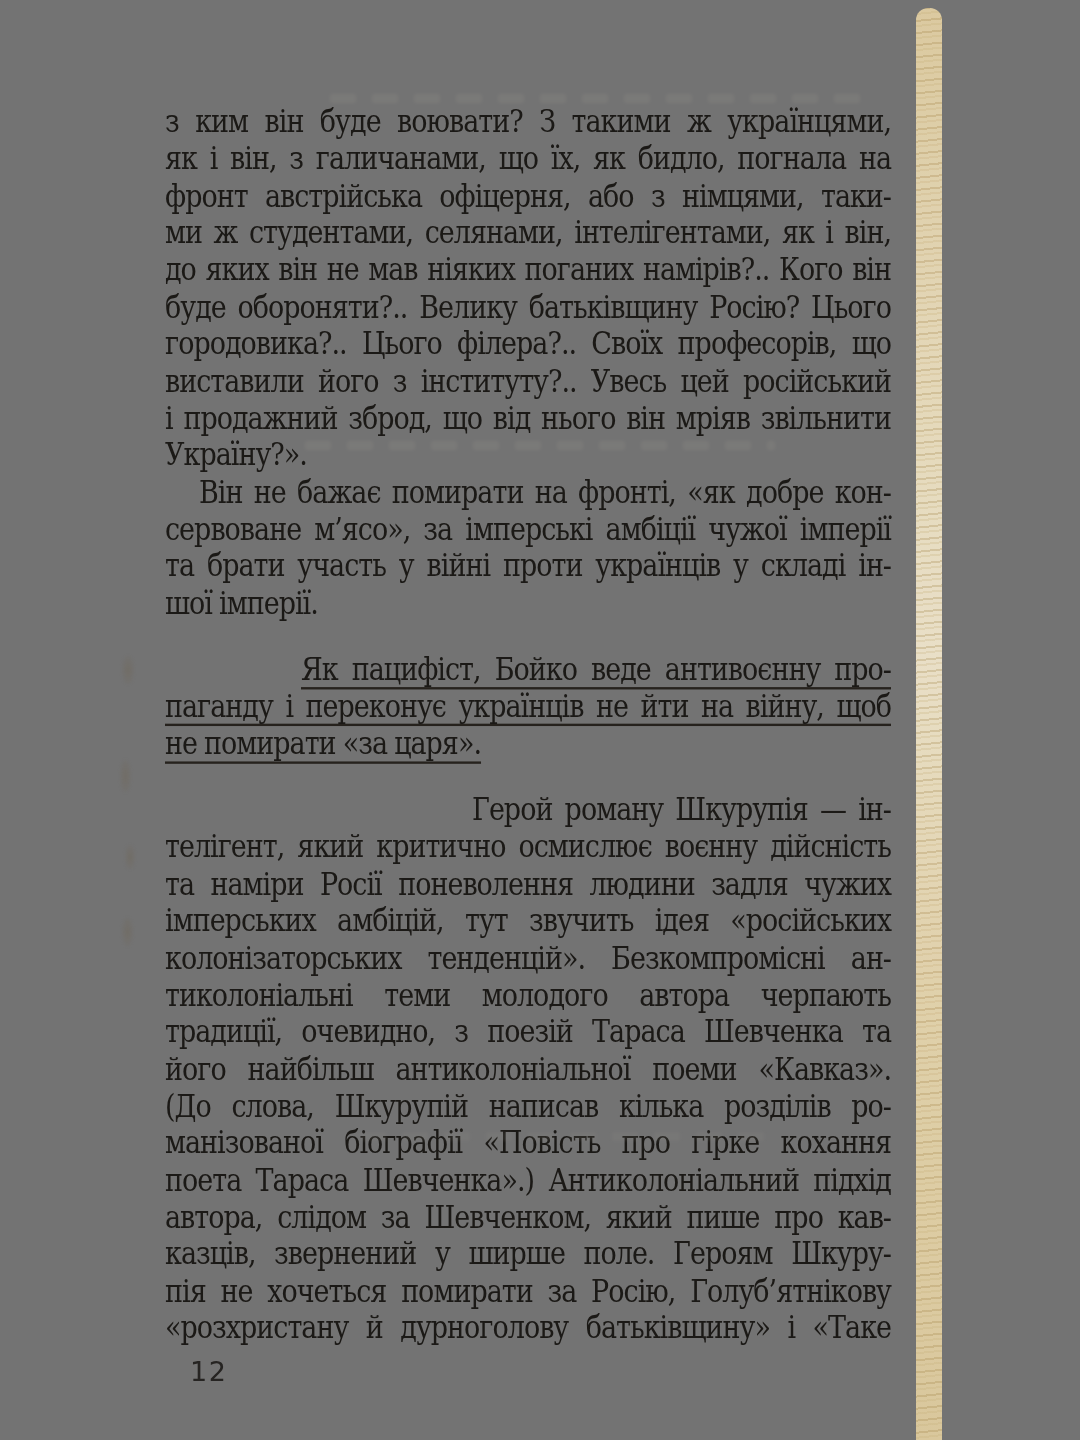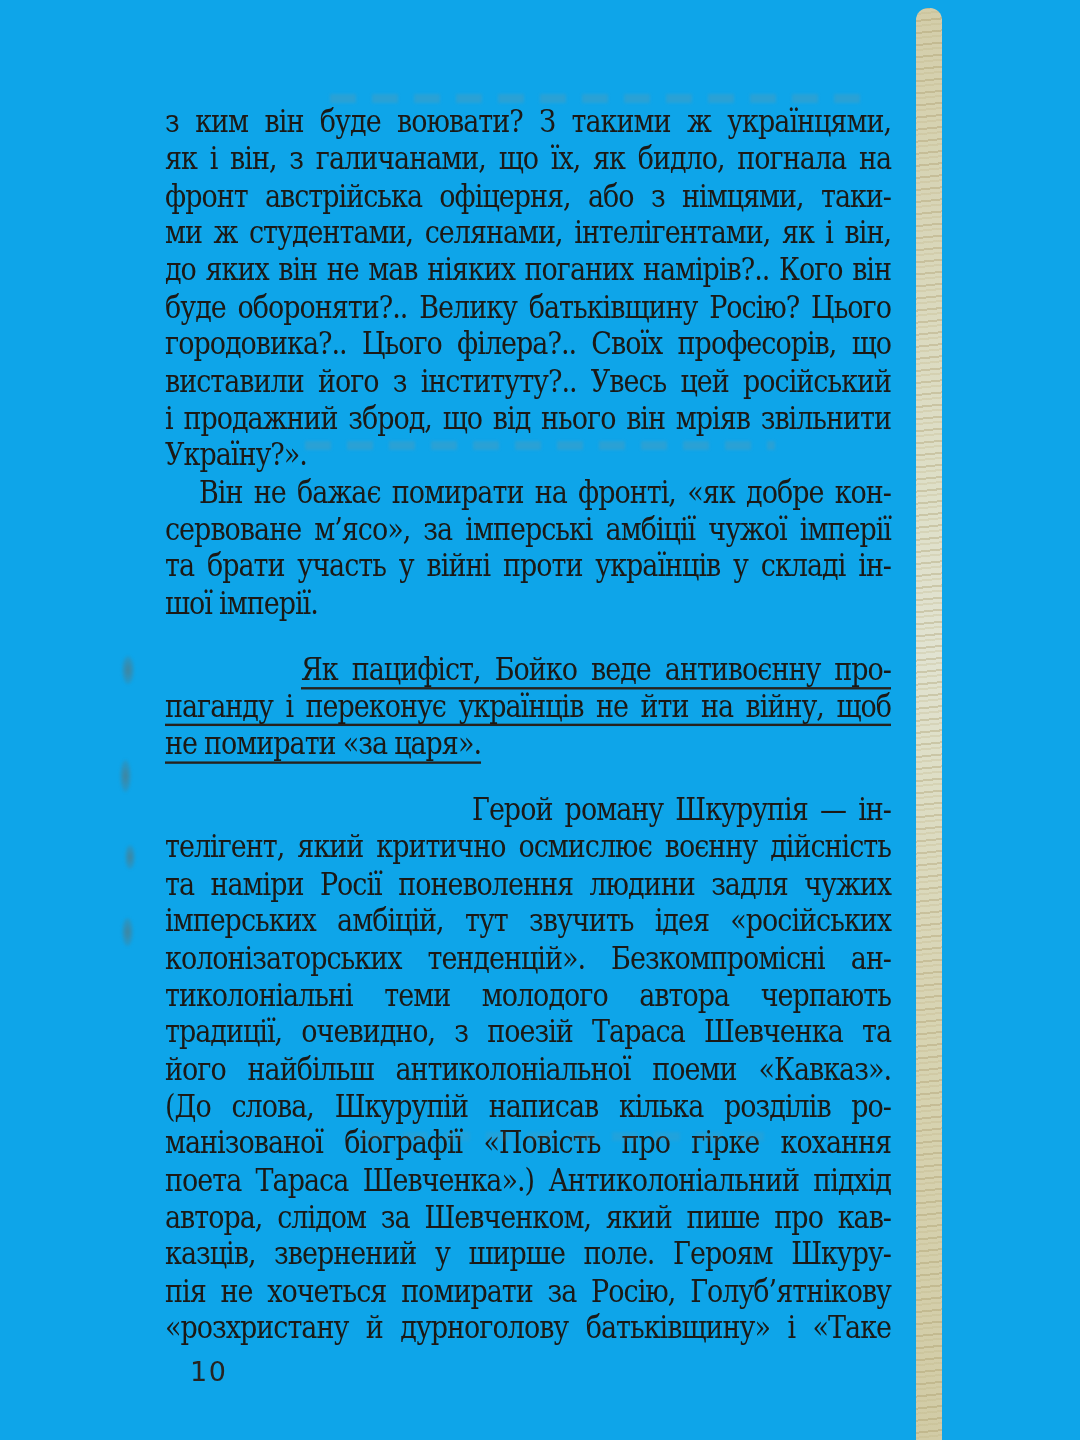--- a/index.html
+++ b/index.html
@@ -10,21 +10,21 @@
     width: 1080px;
     height: 1440px;
     position: relative;
     overflow: hidden;
     background: #fdfdfb;
     font-family: "DejaVu Serif", serif;
   }
   .scan-page {
     position: absolute;
     inset: 0;
-    background: #0ea5e9;
+    background: #737373;
   }
 
   
   .textblock {
     position: absolute;
     left: 165px;
     top: 103px;
     width: 726px;
     color: #1b1916;
     font-size: 27px;
@@ -154,21 +154,21 @@
         <div class="line">(До слова, Шкурупій написав кілька розділів ро-</div>
         <div class="line">манізованої біографії «Повість про гірке кохання</div>
         <div class="line">поета Тараса Шевченка».) Антиколоніальний підхід</div>
         <div class="line">автора, слідом за Шевченком, який пише про кав-</div>
         <div class="line">казців, звернений у ширше поле. Героям Шкуру-</div>
         <div class="line">пія не хочеться помирати за Росію, Голуб’ятнікову</div>
         <div class="line">«розхристану й дурноголову батьківщину» і «Таке</div>
       </div>
     </div>
 
-  <div class="pagenum">10</div>
+  <div class="pagenum">12</div>
 
   <div class="edge-stripe"></div>
 
   <div class="smudge s1"></div>
   <div class="smudge s2"></div>
   <div class="smudge s3"></div>
   <div class="smudge s4"></div>
 
   <div class="ghost g1"></div>
   <div class="ghost g2"></div>

